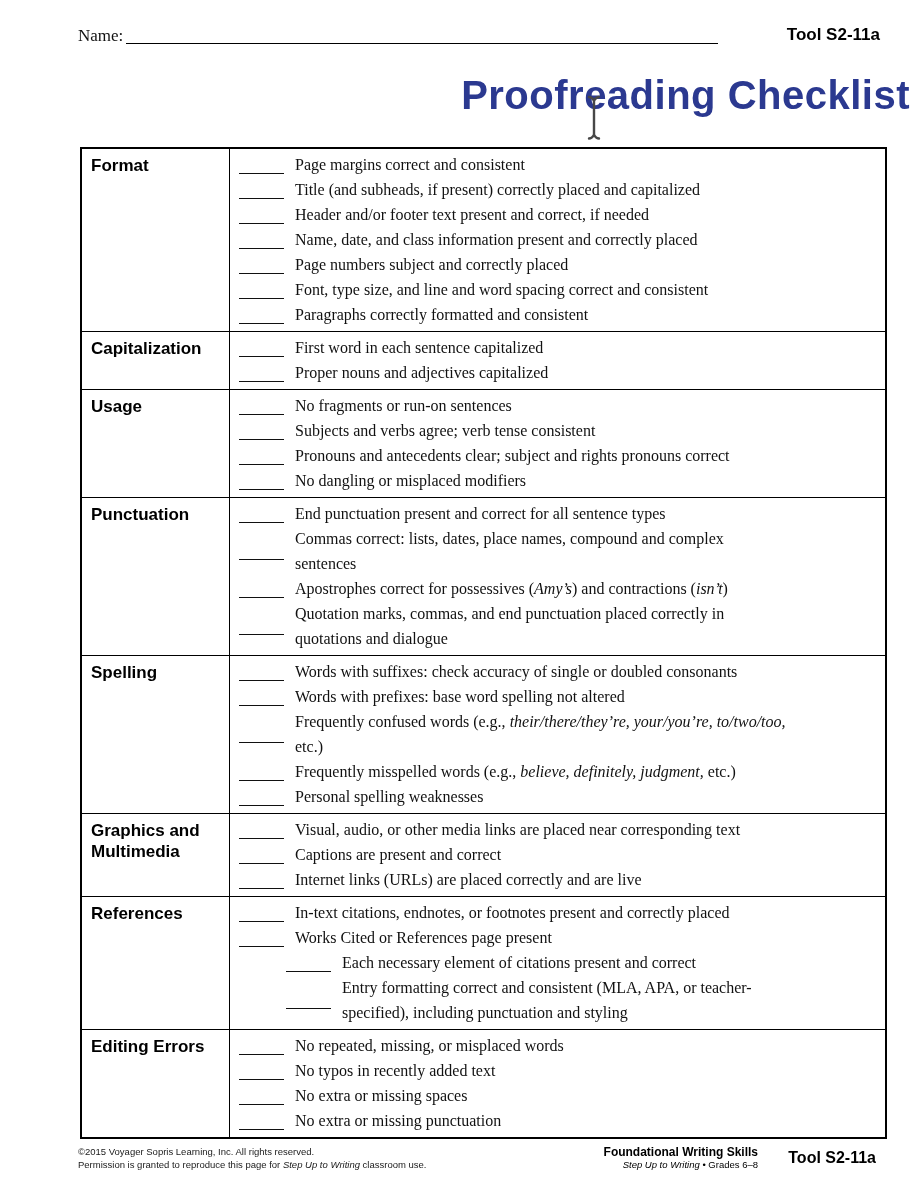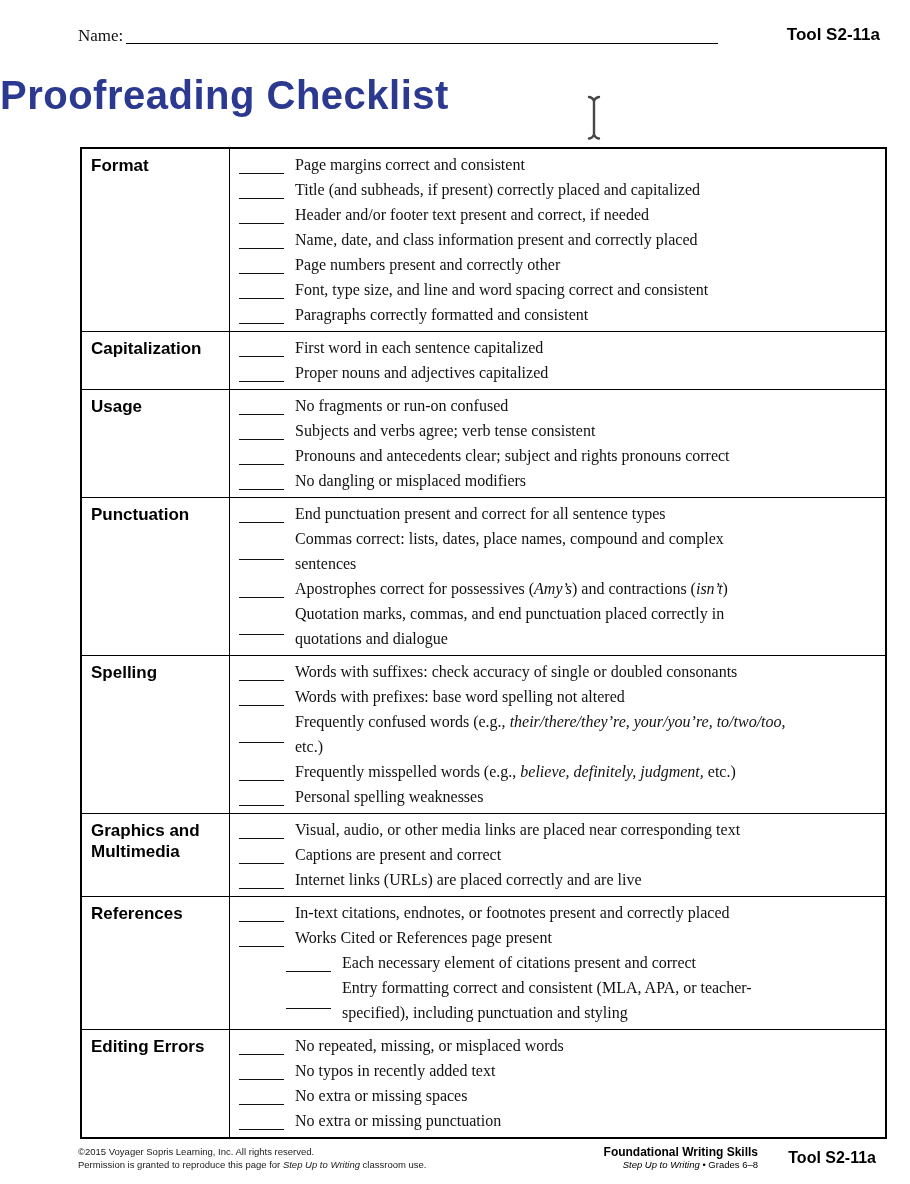--- a/index.html
+++ b/index.html
@@ -21,21 +21,21 @@
     border-bottom:1.6px solid #000;
   }
   .tool-label-top {
     position:absolute; right:0; top:1px;
     font:bold 17px/20px "Liberation Sans", sans-serif; color:#000;
   }
 
   
   .page-title {
     position:absolute; left:0; top:74px; width:910px;
-    text-align:left;
+    text-align:right;
     font:bold 40px/42px "Liberation Sans", sans-serif;
     letter-spacing:0.5px;
     color:#2b3990;
   }
 
   
   .cursor { position:absolute; left:585px; top:94px; z-index:5; }
 
   
   .checklist-table {
@@ -117,21 +117,21 @@
           <div class="item">
             <span class="blank"></span>
             <span class="item-text"><span>Header and/or footer text present and correct, if needed</span></span>
           </div>
           <div class="item">
             <span class="blank"></span>
             <span class="item-text"><span>Name, date, and class information present and correctly placed</span></span>
           </div>
           <div class="item">
             <span class="blank"></span>
-            <span class="item-text"><span>Page numbers present and correctly other</span></span>
+            <span class="item-text"><span>Page numbers subject and correctly placed</span></span>
           </div>
           <div class="item">
             <span class="blank"></span>
             <span class="item-text"><span>Font, type size, and line and word spacing correct and consistent</span></span>
           </div>
           <div class="item">
             <span class="blank"></span>
             <span class="item-text"><span>Paragraphs correctly formatted and consistent</span></span>
           </div>
         </div>
@@ -147,21 +147,21 @@
             <span class="blank"></span>
             <span class="item-text"><span>Proper nouns and adjectives capitalized</span></span>
           </div>
         </div>
       </div>
       <div class="section-row">
         <div class="cat-cell">Usage</div>
         <div class="items-cell">
           <div class="item">
             <span class="blank"></span>
-            <span class="item-text"><span>No fragments or run-on confused</span></span>
+            <span class="item-text"><span>No fragments or run-on sentences</span></span>
           </div>
           <div class="item">
             <span class="blank"></span>
             <span class="item-text"><span>Subjects and verbs agree; verb tense consistent</span></span>
           </div>
           <div class="item">
             <span class="blank"></span>
             <span class="item-text"><span>Pronouns and antecedents clear; subject and rights pronouns correct</span></span>
           </div>
           <div class="item">

